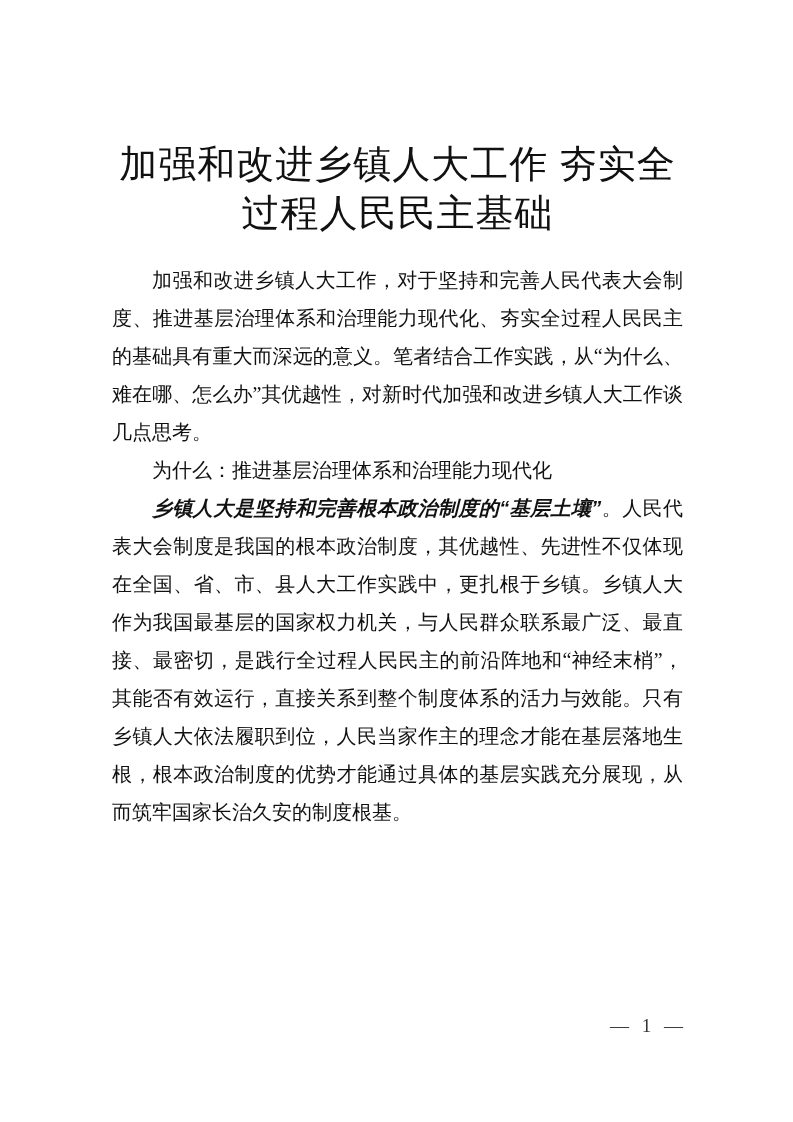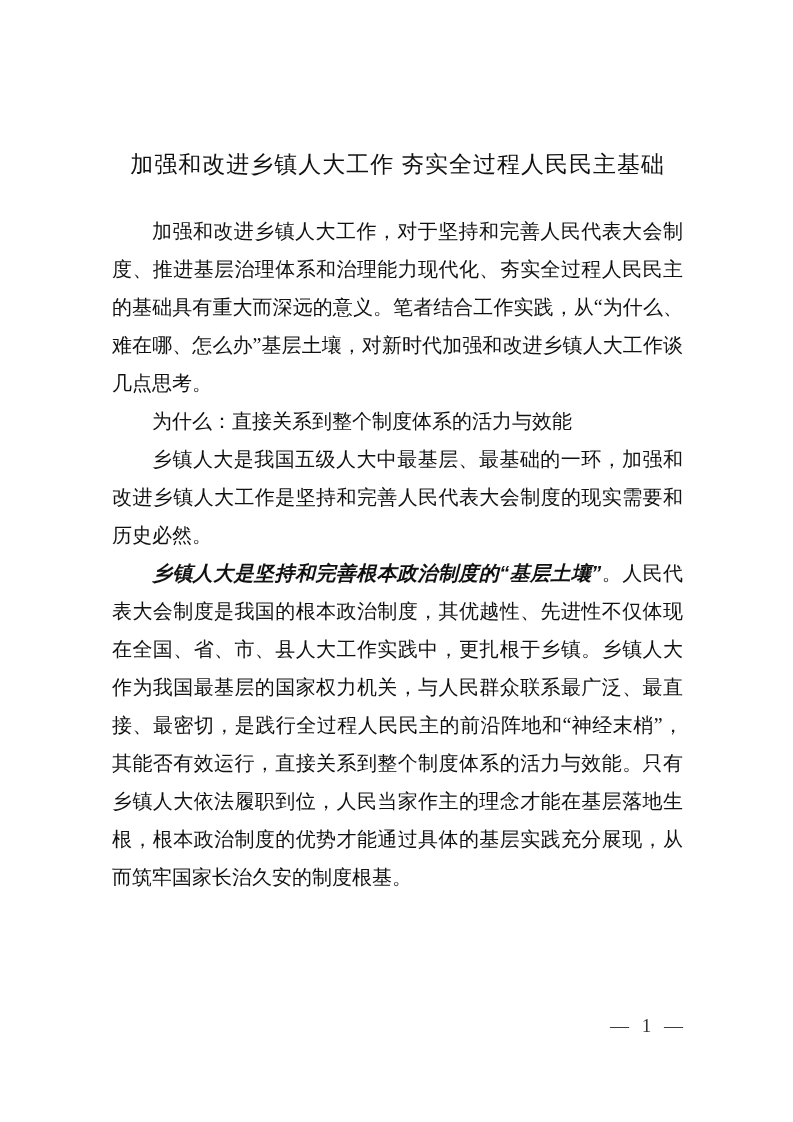--- a/index.html
+++ b/index.html
@@ -13,21 +13,21 @@
     height: 1122px;
     background: #ffffff;
     box-sizing: border-box;
     padding: 0 110px 0 112px;
     overflow: hidden;
     color: #111111;
   }
   .doc-title {
     margin: 140px 0 0 0;
     font-family: "Liberation Serif", "DejaVu Serif", serif;
-    font-size: 23px;
+    font-size: 38px;
     line-height: 49px;
     font-weight: normal;
     text-align: center;
     letter-spacing: 1px;
     color: #111111;
   }
   .body-text {
     margin-top: 23px;
   }
   .para {
@@ -59,25 +59,24 @@
 </style>
 </head>
 <body>
 
 <div class="page">
 
   <h1 class="doc-title"><span>加强和改进乡镇人大工作 夯实全过程人民民主基础</span></h1>
 
   <div class="body-text">
 
-    <p class="para">加强和改进乡镇人大工作，对于坚持和完善人民代表大会制度、推进基层治理体系和治理能力现代化、夯实全过程人民民主的基础具有重大而深远的意义。笔者结合工作实践，从“为什么、难在哪、怎么办”基层土壤，对新时代加强和改进乡镇人大工作谈几点思考。</p>
+    <p class="para">加强和改进乡镇人大工作，对于坚持和完善人民代表大会制度、推进基层治理体系和治理能力现代化、夯实全过程人民民主的基础具有重大而深远的意义。笔者结合工作实践，从“为什么、难在哪、怎么办”其优越性，对新时代加强和改进乡镇人大工作谈几点思考。</p>
 
-    <p class="para">为什么：直接关系到整个制度体系的活力与效能</p>
+    <p class="para">为什么：推进基层治理体系和治理能力现代化</p>
 
-    <p class="para">乡镇人大是我国五级人大中最基层、最基础的一环，加强和改进乡镇人大工作是坚持和完善人民代表大会制度的现实需要和历史必然。</p>
 
     <p class="para"><span class="lead-bold">乡镇人大是坚持和完善根本政治制度的“基层土壤”</span><span>。人民代表大会制度是我国的根本政治制度，其优越性、先进性不仅体现在全国、省、市、县人大工作实践中，更扎根于乡镇。乡镇人大作为我国最基层的国家权力机关，与人民群众联系最广泛、最直接、最密切，是践行全过程人民民主的前沿阵地和“神经末梢”，其能否有效运行，直接关系到整个制度体系的活力与效能。只有乡镇人大依法履职到位，人民当家作主的理念才能在基层落地生根，根本政治制度的优势才能通过具体的基层实践充分展现，从而筑牢国家长治久安的制度根基。</span></p>
 
   </div>
 
   <div class="page-footer">— 1 —</div>
 
 </div>
 
 </body></html>

